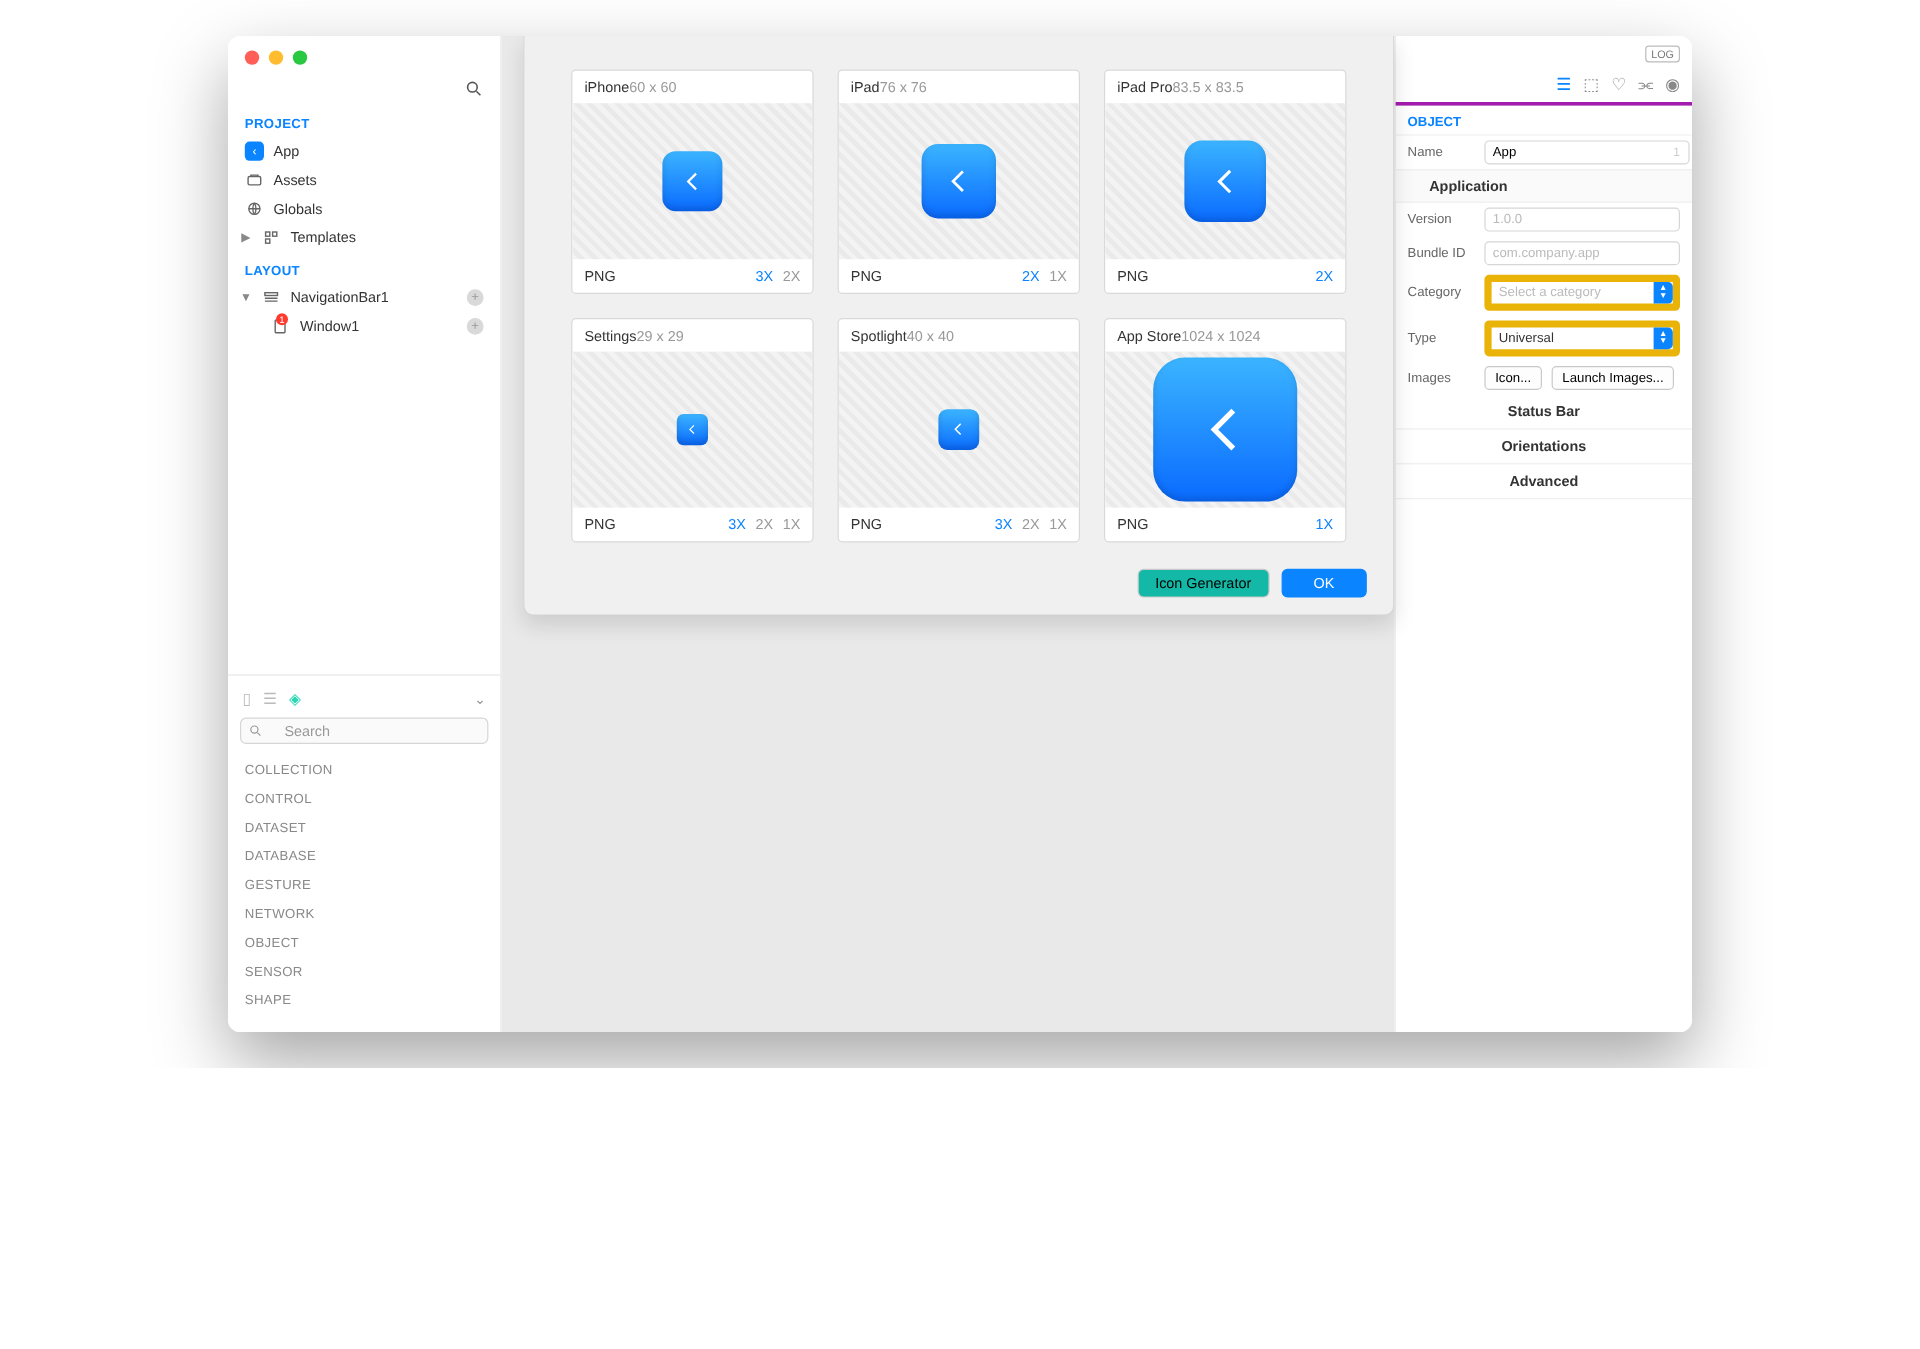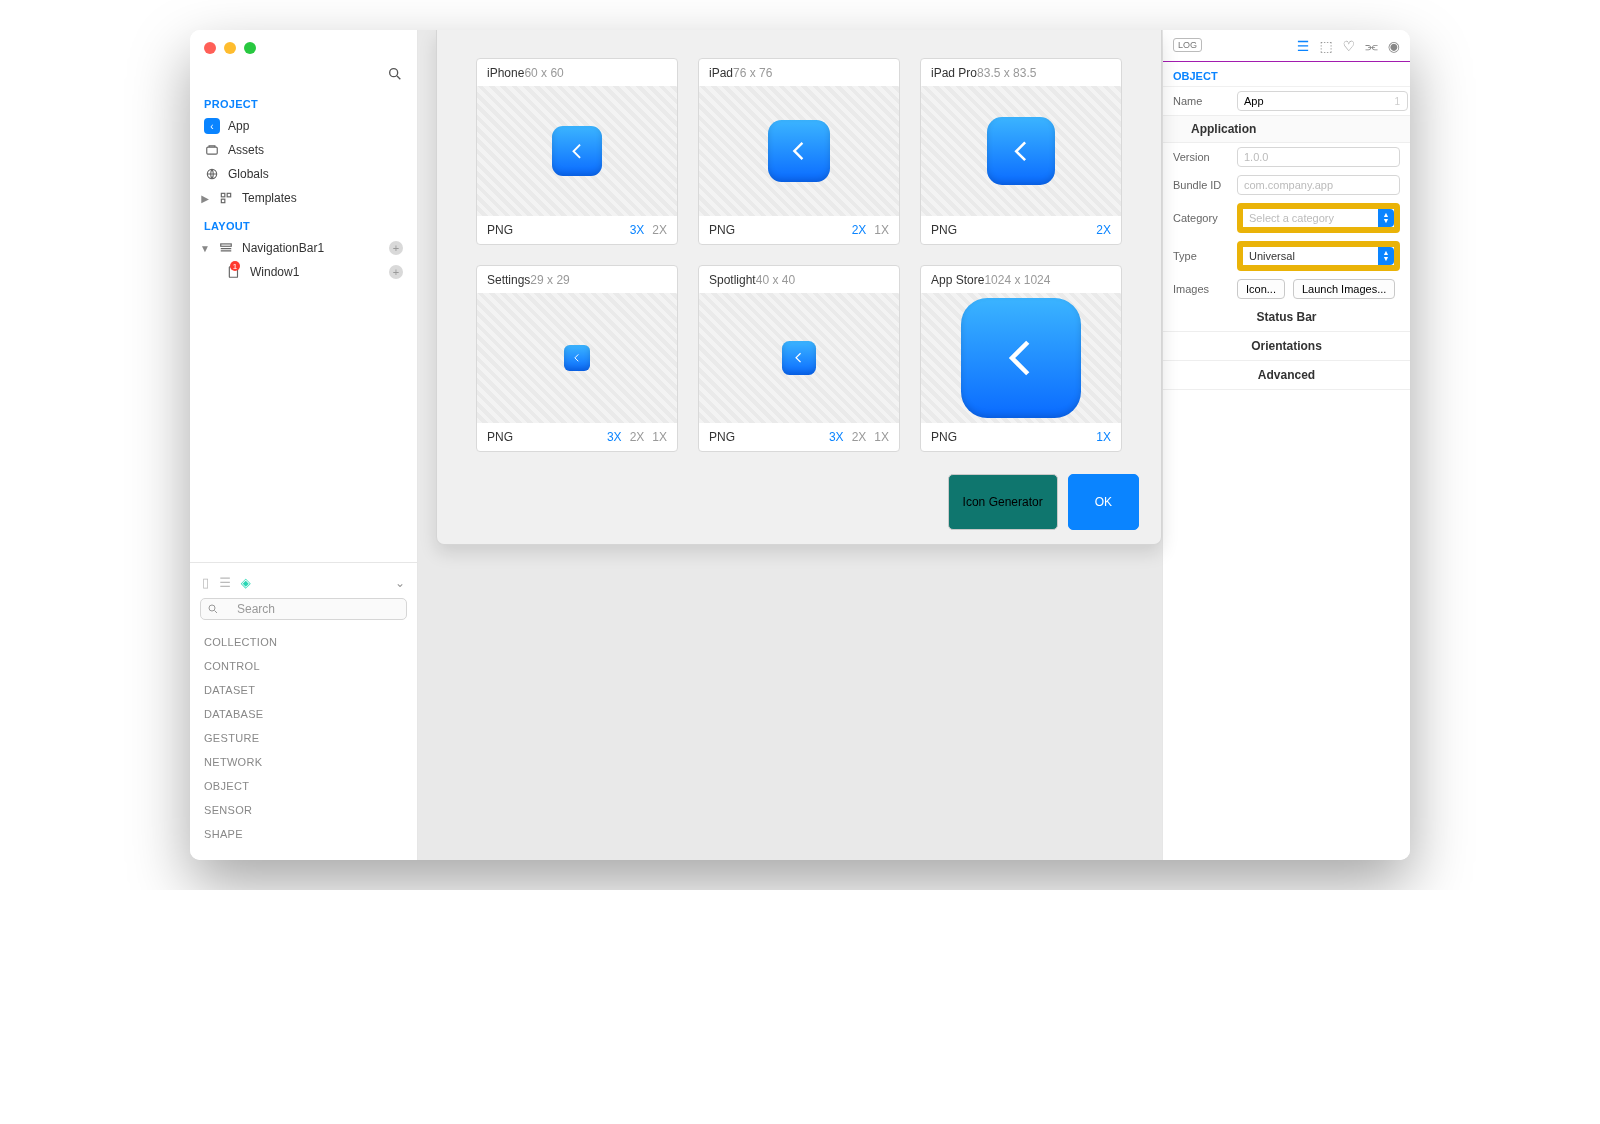--- a/index.html
+++ b/index.html
@@ -40,25 +40,25 @@
   .card-head .dim { color: #999; }
   .card-body { height: 130px; background: repeating-linear-gradient(45deg, #f3f3f3 0 4px, #eaeaea 4px 8px); display: flex; align-items: center; justify-content: center; }
   .app-icon { background: linear-gradient(180deg, #3bb4ff, #0a6bff); border-radius: 22%; display: flex; align-items: center; justify-content: center; box-shadow: inset 0 -3px 6px rgba(0,0,0,.15); }
   .app-icon svg { stroke: #fff; fill: none; stroke-width: 2; }
   .card-foot { display: flex; align-items: center; padding: 7px 10px; font-size: 12px; gap: 8px; }
   .card-foot .fmt { color: #333; }
   .card-foot .scales { margin-left: auto; display: flex; gap: 8px; }
   .card-foot .sc { color: #999; }
   .card-foot .sc.active { color: #0a84ff; }
   .dialog-btns { display: flex; justify-content: flex-end; gap: 10px; margin-top: 22px; }
-  .btn { font-size: 12px; padding: 20px 14px; border-radius: 5px; border: 1px solid #c9c9c9; background: #0f766e; cursor: pointer; }
+  .btn { font-size: 12px; padding: 4px 14px; border-radius: 5px; border: 1px solid #c9c9c9; background: #14b8a6; cursor: pointer; }
   .btn.primary { background: #0a84ff; color: #fff; border-color: #0a84ff; padding: 4px 26px; }
   
   .inspector { width: 248px; background: #fff; border-left: 1px solid #e6e6e6; font-size: 12px; color: #333; }
-  .insp-top { display: flex; align-items: flex-start; padding: 8px 10px 6px; border-bottom: 1px solid #a21caf; gap: 10px; }
+  .insp-top { display: flex; align-items: flex-end; padding: 8px 10px 6px; border-bottom: 3px solid #a21caf; gap: 10px; flex-direction: column; }
   .log-btn { font-size: 9px; border: 1px solid #bbb; border-radius: 3px; padding: 1px 4px; color: #777; }
   .insp-top .tabs { margin-left: auto; display: flex; gap: 10px; }
   .insp-top .tabs span { color: #888; font-size: 14px; cursor: pointer; }
   .insp-top .tabs span.active { color: #0a84ff; }
   .insp-section { font-size: 11px; font-weight: 600; color: #0a84ff; padding: 8px 10px 4px; border-bottom: 1px solid #f0f0f0; }
   .insp-row { display: flex; align-items: center; gap: 8px; padding: 4px 10px; }
   .insp-row label { width: 56px; color: #666; font-size: 11px; }
   .insp-row input[type=text] { flex: 1; border: 1px solid #d6d6d6; border-radius: 4px; padding: 3px 6px; font-size: 11px; background: #fff; }
   .insp-row input[type=text]::placeholder { color: #bbb; }
   .insp-row .trail { color: #ccc; font-size: 10px; margin-left: -22px; pointer-events: none; }

